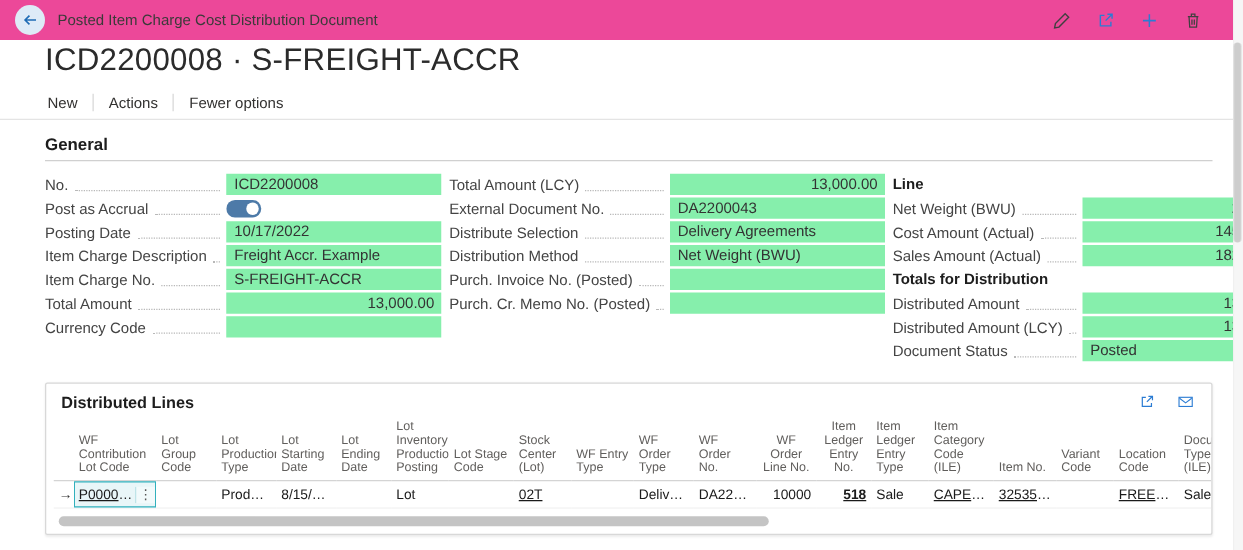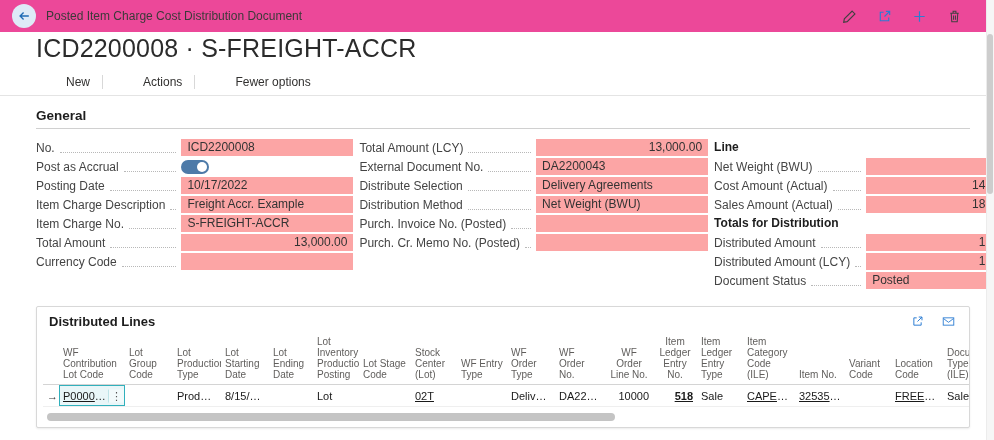--- a/index.html
+++ b/index.html
@@ -14,31 +14,31 @@
   .backbtn { width:24px; height:24px; border-radius:50%; background:#deebf7; border:none;
              display:flex; align-items:center; justify-content:center; color:#1f6cb5; cursor:pointer; flex:0 0 auto; }
   .caption { margin-left:10px; font-size:12px; color:#3b3a39; flex:1 1 auto; white-space:nowrap; }
   .top-icons { display:flex; align-items:center; gap:16px; }
   .iconbtn { background:none; border:none; padding:2px; cursor:pointer; display:flex; align-items:center; }
   .ic-dark { color:#404040; } .ic-blue { color:#2b7cd3; }
   
   .titlebar { padding:2px 24px 6px 36px; }
   .page-title { font-size:25px; font-weight:400; color:#2b2b2b; margin:0; letter-spacing:.2px; }
   .actionbar { display:flex; align-items:center; height:27px; padding:0 24px 0 30px; border-bottom:1px solid #e4e4e4; }
-  .actionbar button { background:none; border:none; font:inherit; font-size:12px; color:#323130; padding:4px 8px; cursor:pointer;margin-left:28px; }
+  .actionbar button { background:none; border:none; font:inherit; font-size:12px; color:#323130; padding:4px 8px; cursor:pointer; }
   .sep { width:1px; height:14px; background:#d8d8d8; margin:0 4px; }
   
   .content { padding:4px 24px 0 36px; }
   .section-heading { font-size:13.5px; font-weight:700; color:#1d1d1d; padding:8px 0 5px;
                      border-bottom:1px solid #d0d0d0; margin-bottom:9px; }
   .fields-grid { display:grid; grid-template-columns:1fr 1fr 1fr; column-gap:6px; }
   .frow { display:flex; align-items:center; height:19px; }
   .flabel { color:#444; white-space:nowrap; font-size:12px; }
   .fleader { flex:1 1 auto; margin:0 5px; border-bottom:1px dotted #b8b8b8; height:62%; min-width:6px; }
-  .fvalue { flex:0 0 172px; width:172px; background:#fca5a5; height:17px; line-height:17px;
+  .fvalue { flex:0 0 172px; width:172px; background:#86efac; height:17px; line-height:17px;
             padding:0 6px; font-size:12px; color:#333; overflow:hidden; text-overflow:ellipsis; white-space:nowrap; }
   .fvalue.num { text-align:right; }
   .fvalue.plain { background:transparent; padding:0; display:flex; align-items:center; }
   .fsub { height:19px; line-height:19px; font-weight:700; font-size:12px; color:#1d1d1d; }
   
   .toggle { width:28px; height:14px; border-radius:8px; background:#c8c6c4; position:relative; display:inline-block; cursor:pointer; }
   .toggle.on { background:#4d7aa8; }
   .toggle .knob { position:absolute; top:2px; left:2px; width:10px; height:10px; border-radius:50%; background:#fff; }
   .toggle.on .knob { left:auto; right:2px; }
   

